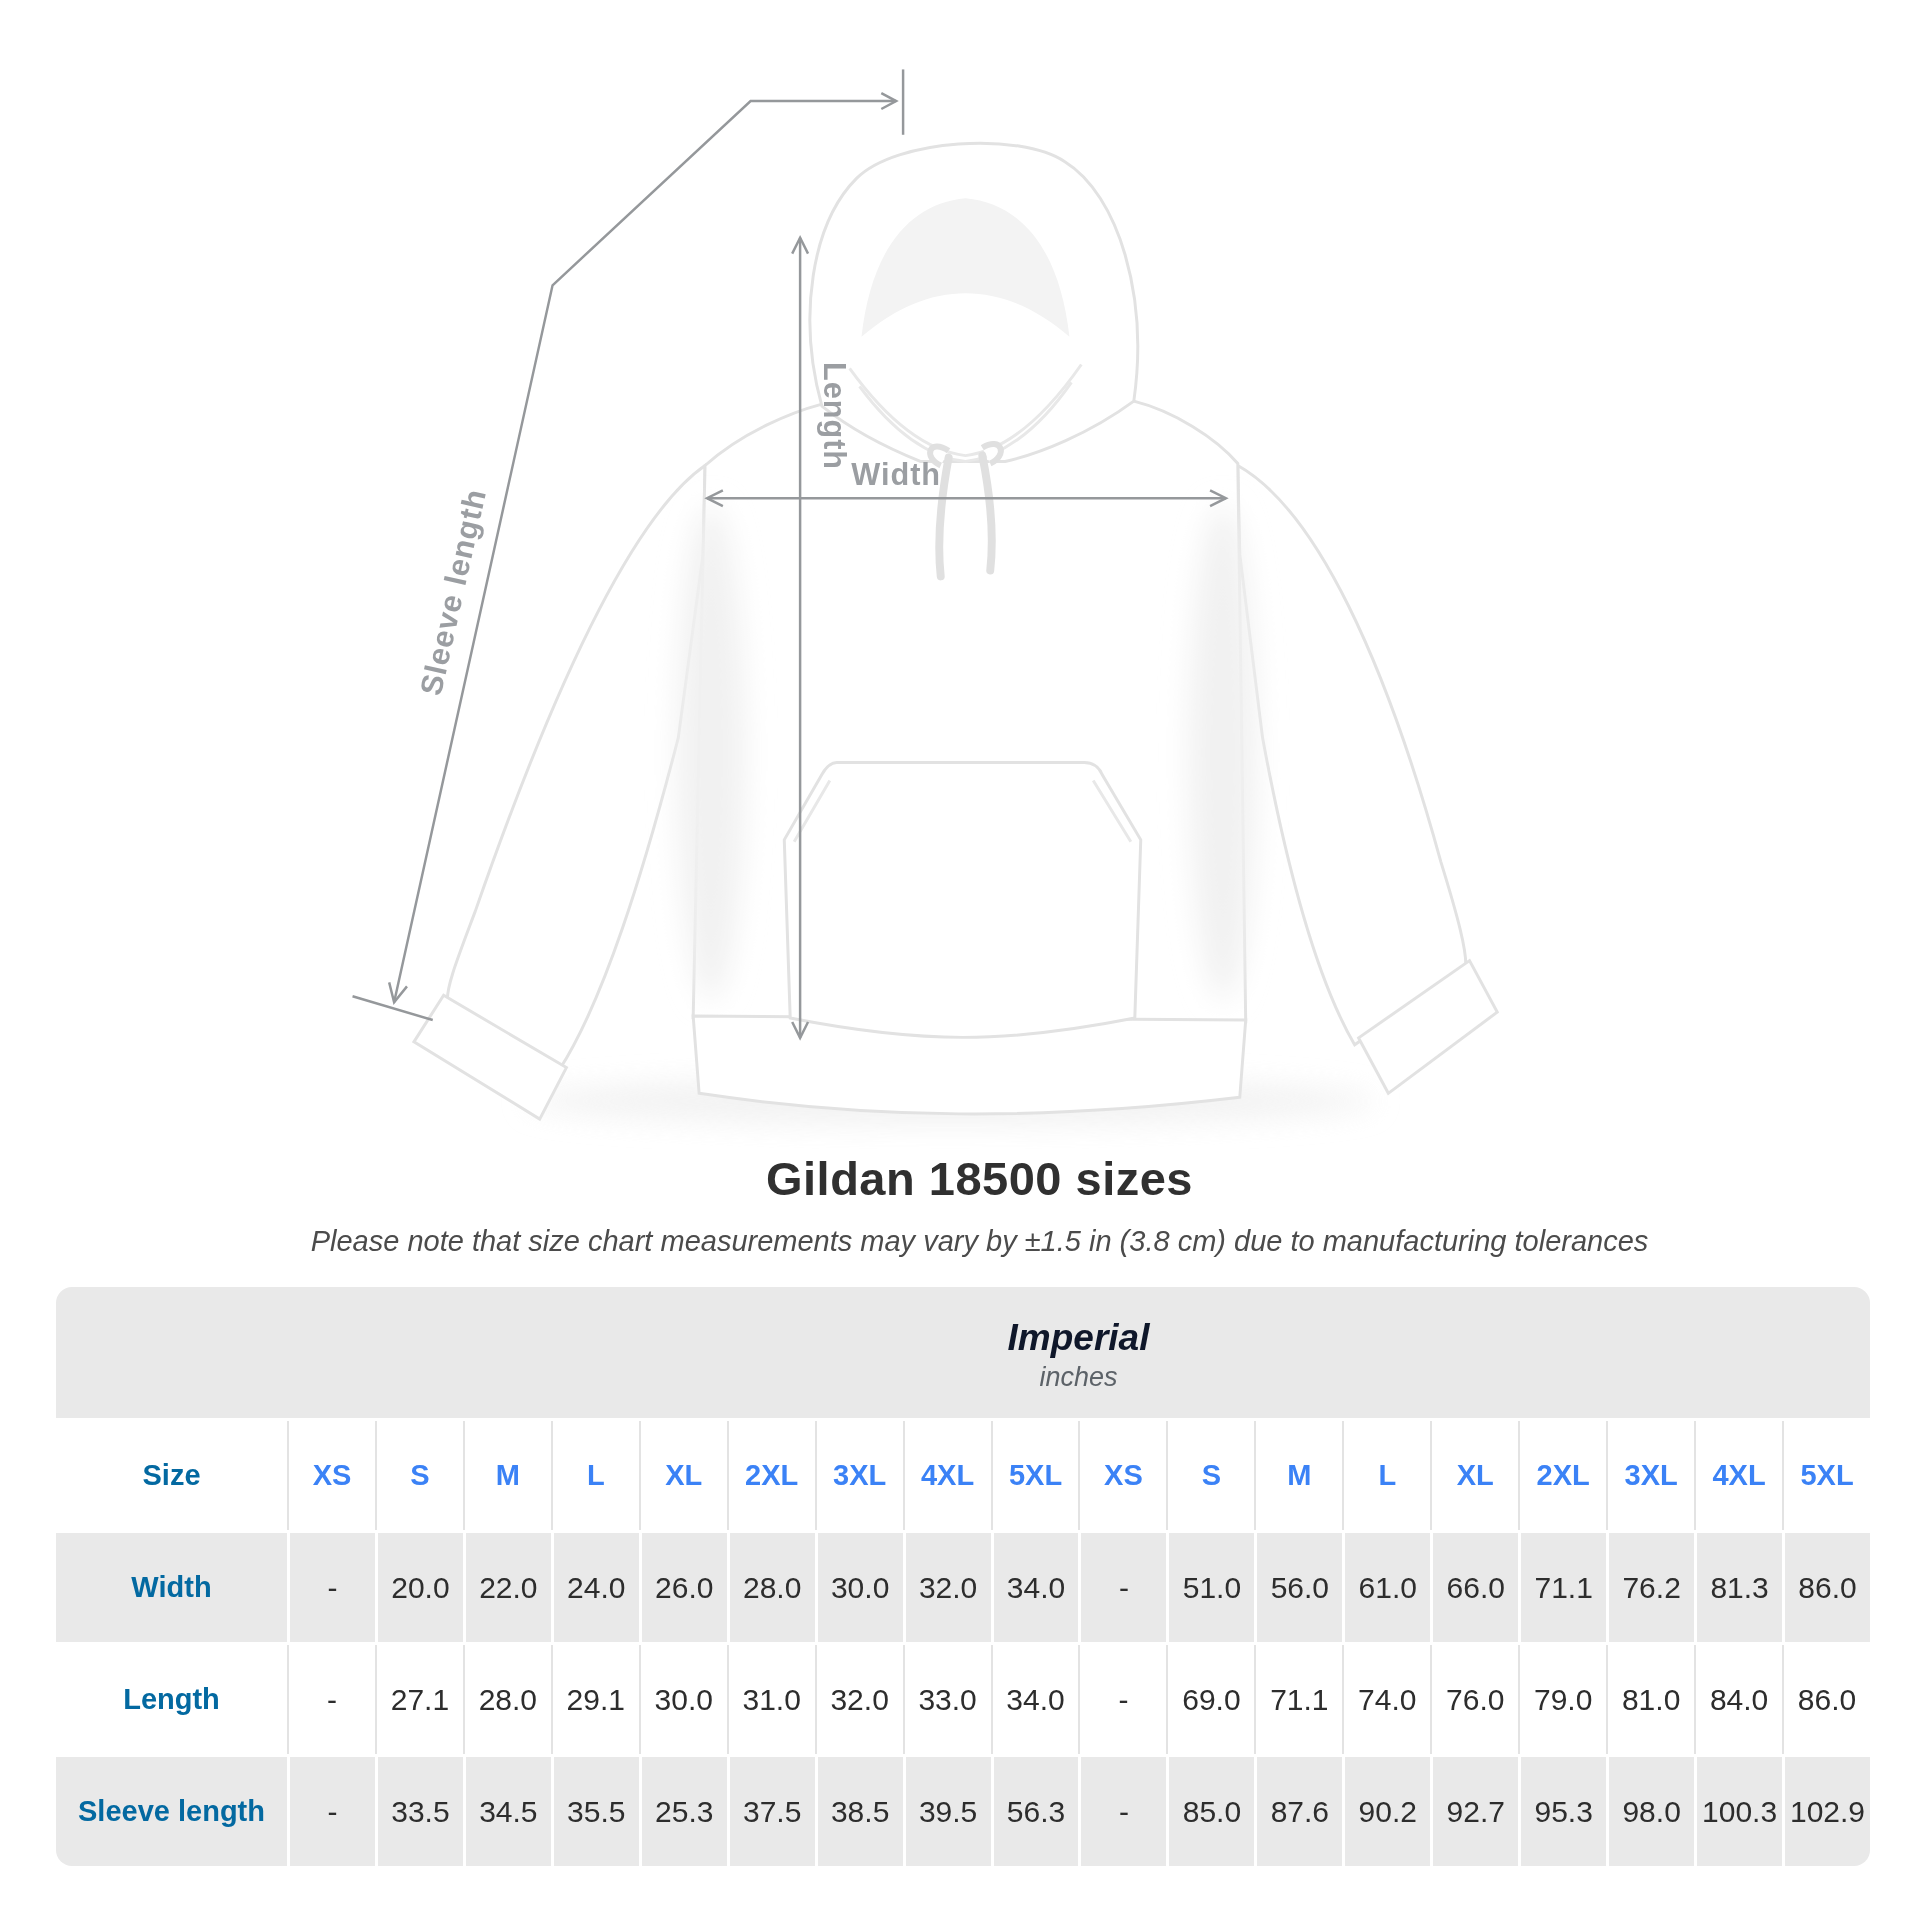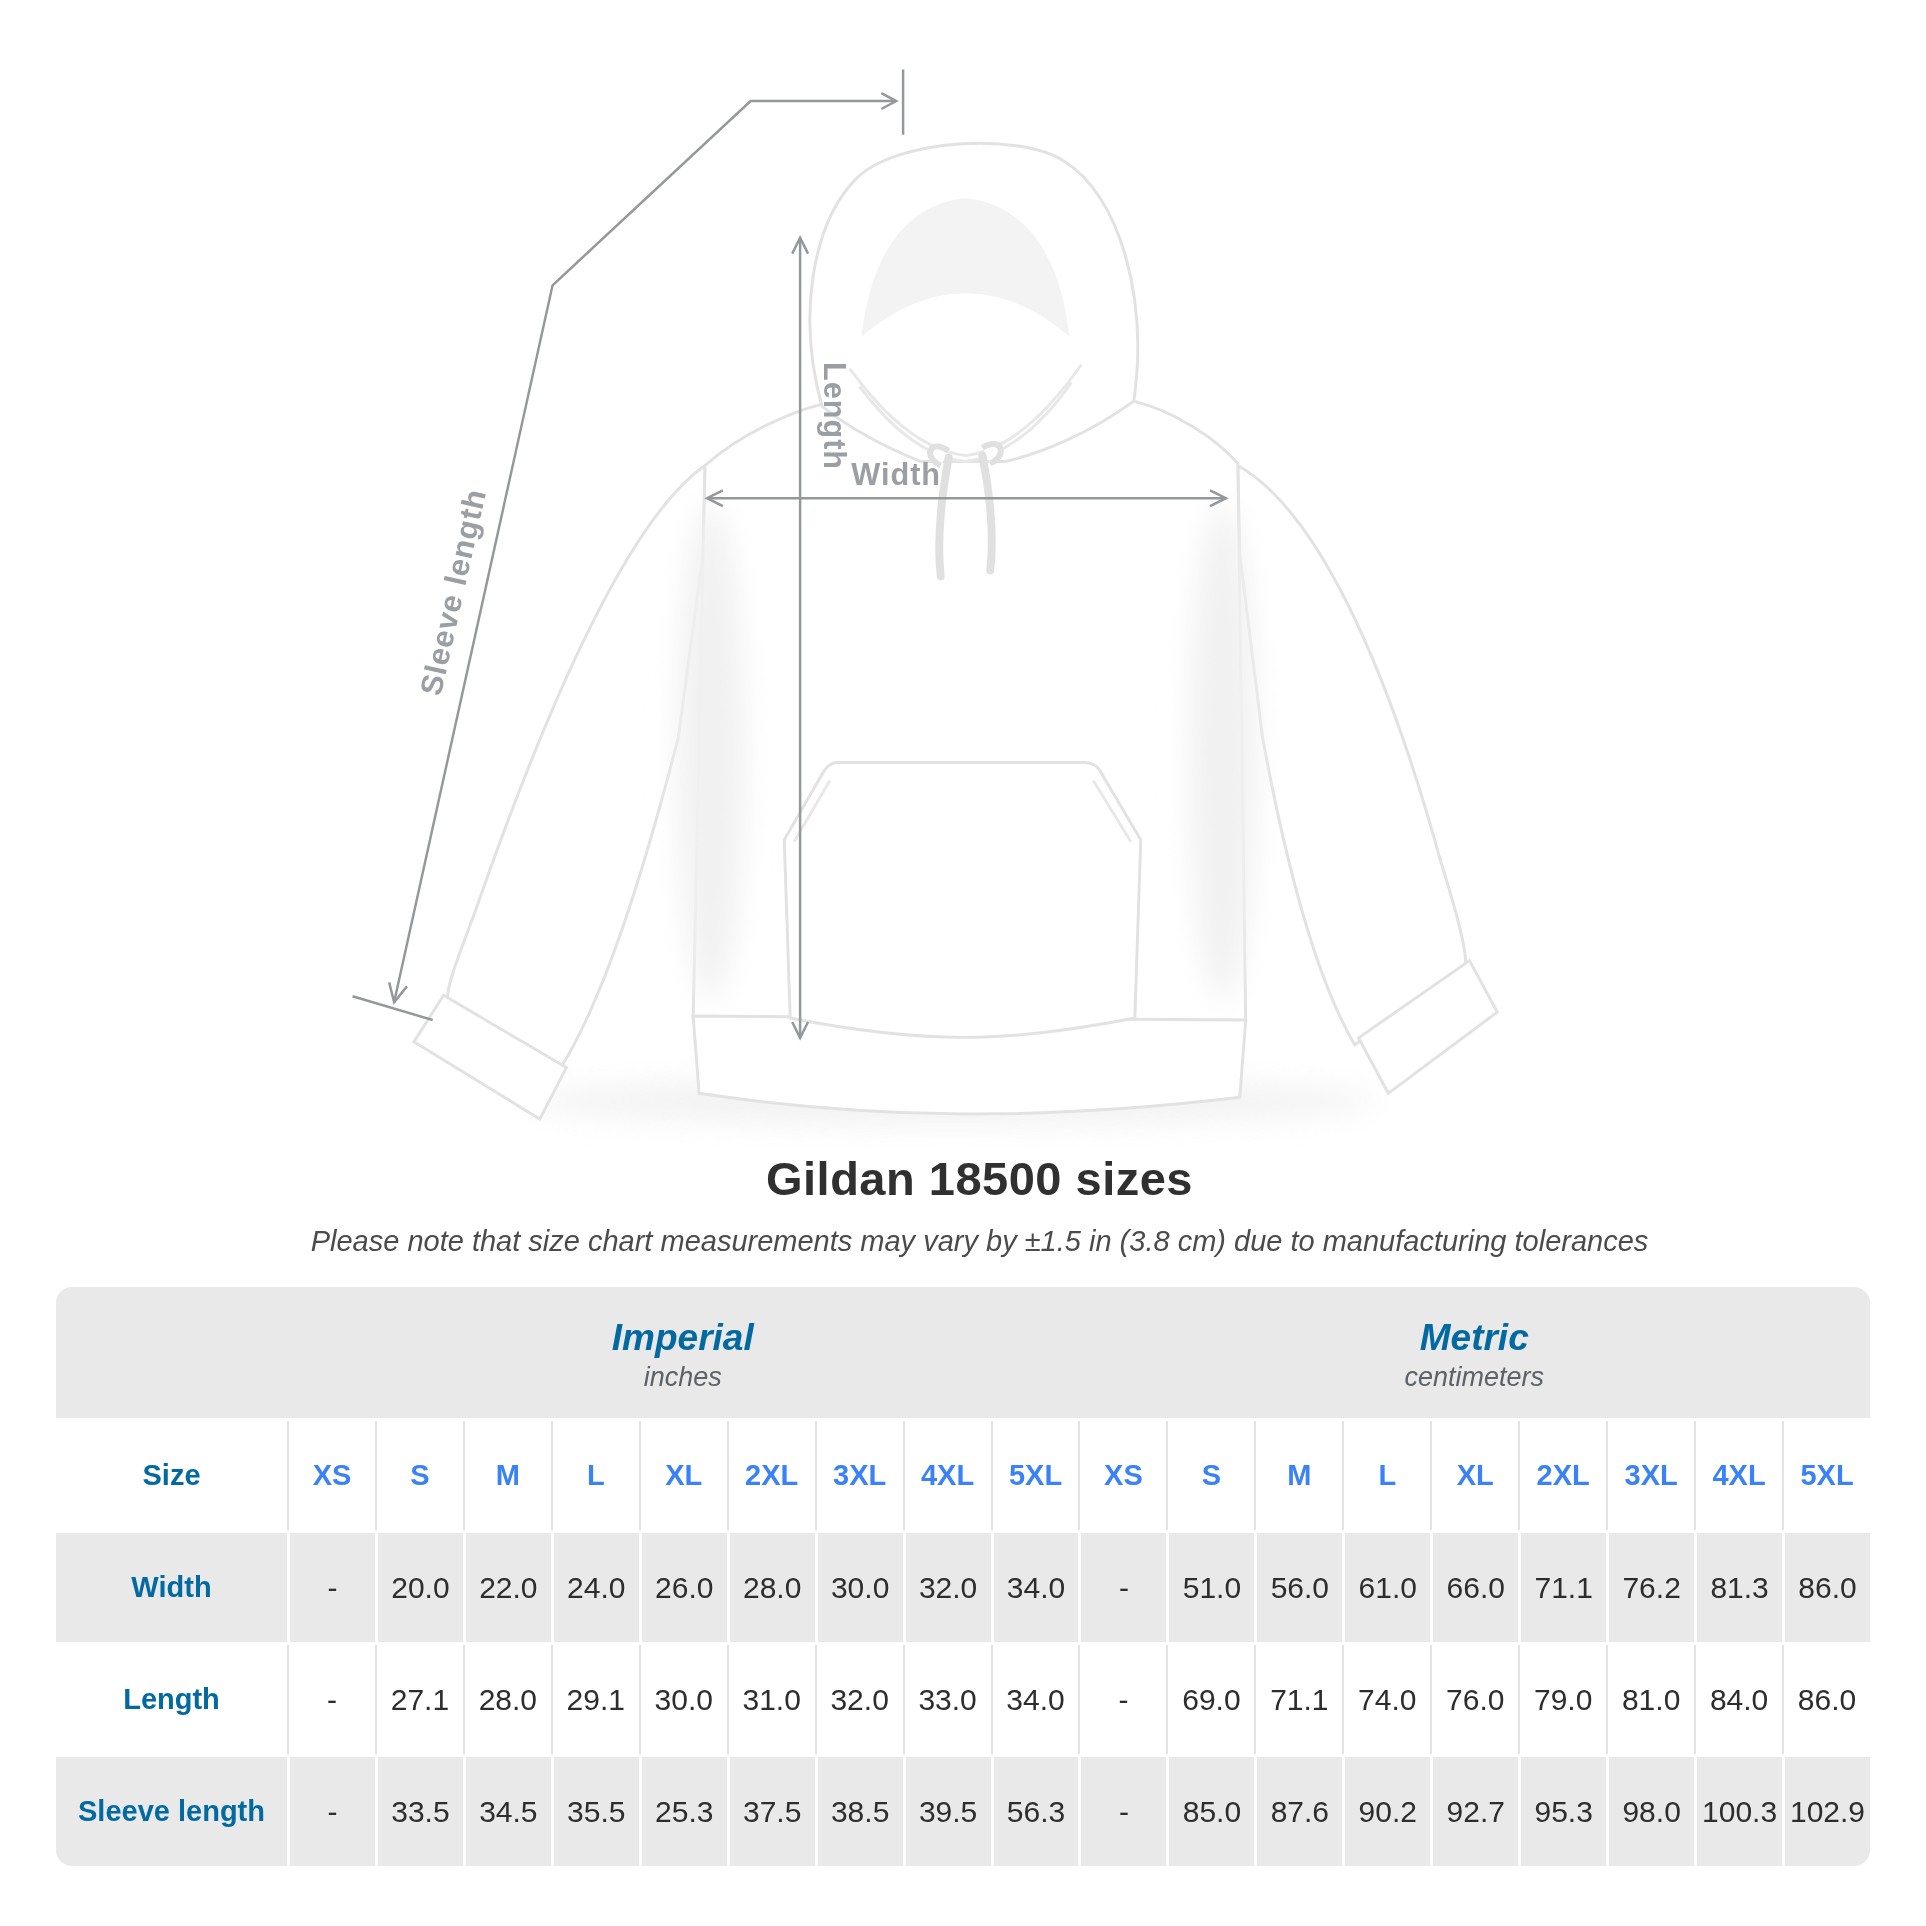--- a/index.html
+++ b/index.html
@@ -18,21 +18,21 @@
   }
   .size-table{position:absolute;left:56px;top:1287px;width:1814px;}
   .unit-band{
     display:flex;height:131px;background:#e9e9e9;border-radius:16px 16px 0 0;
   }
   .unit-spacer{width:231px;}
   .unit-group{
     flex:1 1 0;display:flex;flex-direction:column;align-items:center;
     justify-content:center;padding-top:4px;
   }
-  .unit-title{font-size:37px;font-weight:bold;font-style:italic;color:#0369a1;}
+  .unit-title{font-size:37px;font-weight:bold;font-style:italic;color:#0f172a;}
   .unit-sub{font-size:27px;font-style:italic;color:#5c6268;margin-top:3px;}
   .t-row{
     display:grid;grid-template-columns:231px repeat(18,1fr);
     height:109px;margin-top:3px;
   }
   .t-row > div{display:flex;align-items:center;justify-content:center;}
   .row-label{
     font-weight:bold;font-size:29px;color:#0369a1;background:#ffffff;
   }
   .cell{
@@ -123,24 +123,20 @@
 
   <h1 class="page-title">Gildan 18500 sizes</h1>
   <p class="page-subtitle">Please note that size chart measurements may vary by ±1.5 in (3.8 cm) due to manufacturing tolerances</p>
 
   <div class="size-table">
     <div class="unit-band">
       <div class="unit-spacer"></div>
       <div class="unit-group">
         <div class="unit-title">Imperial</div>
         <div class="unit-sub">inches</div>
-      </div>
-      <div class="unit-group">
-        <div class="unit-title">Metric</div>
-        <div class="unit-sub">centimeters</div>
       </div>
     </div>
     <div class="t-row size-row" id="size-row">
         <div class="row-label">Size</div>
         <div class="cell head">XS</div>
         <div class="cell head">S</div>
         <div class="cell head">M</div>
         <div class="cell head">L</div>
         <div class="cell head">XL</div>
         <div class="cell head">2XL</div>

